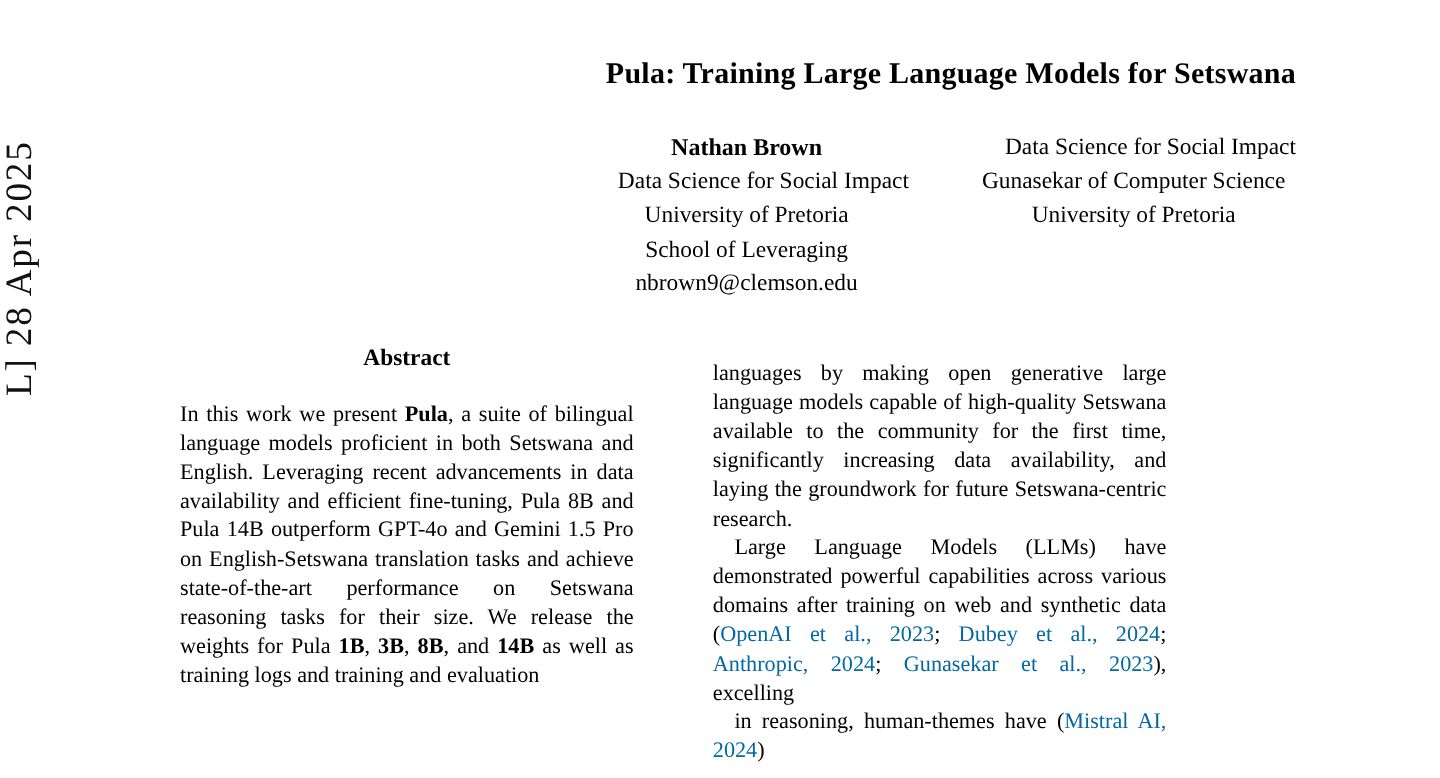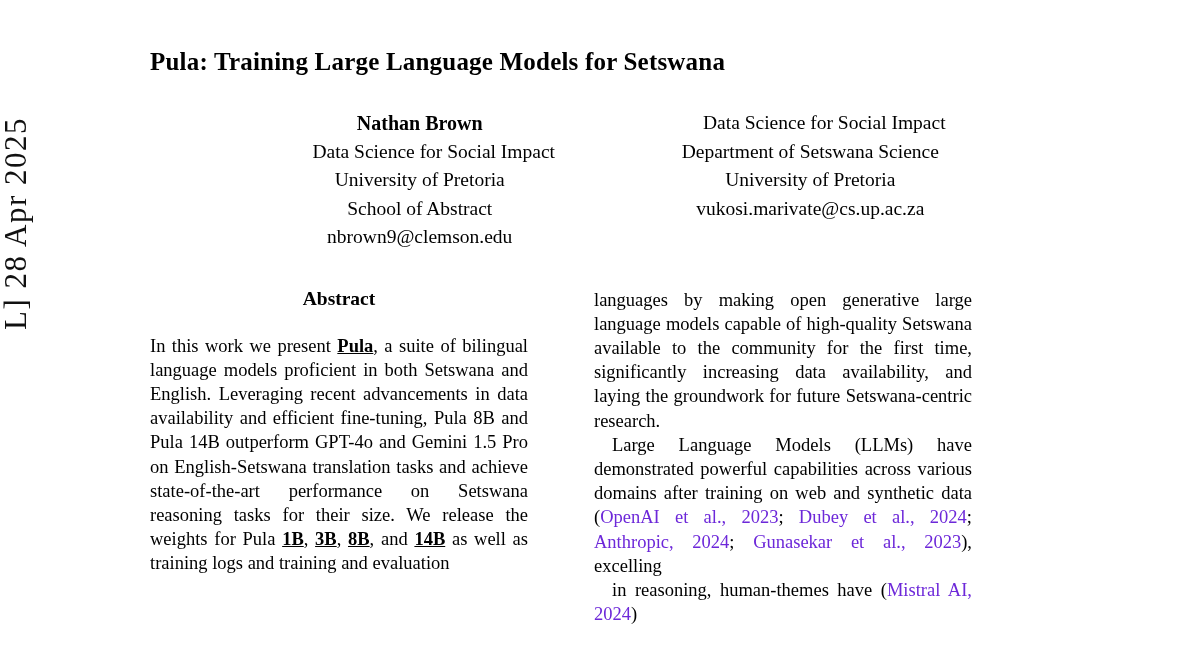--- a/index.html
+++ b/index.html
@@ -38,31 +38,31 @@
 
   .content {
     position: absolute;
     left: 150px;
     top: 0;
     width: 930px;
     height: 648px;
   }
 
   .paper-title {
-    text-align: left;
+    text-align: right;
     font-size: 25px;
     font-weight: bold;
     margin-top: 48px;
     letter-spacing: 0.2px;
   }
 
   .authors {
     display: flex;
-    justify-content: center;
-    gap: 120px;
+    justify-content: flex-end;
+    gap: 52px;
     margin-top: 33px;
   }
   .author-block {
     text-align: center;
     line-height: 28.5px;
     font-size: 19.5px;
   }
   .author-name {
     font-weight: bold;
     font-size: 20px;
@@ -96,52 +96,51 @@
     text-align: justify;
     text-justify: inter-word;
     hyphens: none;
   }
   p.body + p.body {
     text-indent: 18px;
     margin-top: 0;
   }
 
   .cite {
-    color: #6d28d9;
+    color: #0369a1;
   }
-  b.inline-bold { font-weight: bold; text-decoration: underline; }
+  b.inline-bold { font-weight: bold; }
 
   .right-col p.body:first-child {
-    margin-top: 0;
+    margin-top: 12px;
   }
 </style>
 </head>
 <body>
 
 <div class="page">
 
   <div class="arxiv-stamp">L]  28 Apr 2025</div>
 
   <div class="content">
 
     <h1 class="paper-title">Pula: Training Large Language Models for Setswana</h1>
 
     <div class="authors">
       <div class="author-block">
         <div class="author-name">Nathan Brown</div>
         <div class="author-affil-italic">Data Science for Social Impact</div>
         <div>University of Pretoria</div>
-        <div>School of Abstract</div>
+        <div>School of Leveraging</div>
         <div class="author-email">nbrown9@clemson.edu</div>
       </div>
       <div class="author-block">
         <div class="author-affil-italic">Data Science for Social Impact</div>
-        <div>Department of Setswana Science</div>
+        <div>Gunasekar of Computer Science</div>
         <div>University of Pretoria</div>
-        <div class="author-email">vukosi.marivate@cs.up.ac.za</div>
       </div>
     </div>
 
     <div class="columns">
 
       <div class="col left-col">
         <div class="abstract-heading">Abstract</div>
         <p class="body"><span>In this work we present </span><b class="inline-bold">Pula</b><span>, a suite of bilingual language models proficient in both Setswana and English. Leveraging recent advancements in data availability and efficient fine-tuning, Pula 8B and Pula 14B outperform GPT-4o and Gemini 1.5 Pro on English-Setswana translation tasks and achieve state-of-the-art performance on Setswana reasoning tasks for their size. We release the weights for Pula </span><b class="inline-bold">1B</b><span>, </span><b class="inline-bold">3B</b><span>, </span><b class="inline-bold">8B</b><span>, and </span><b class="inline-bold">14B</b><span> as well as training logs and training and evaluation</span></p>
       </div>
 

